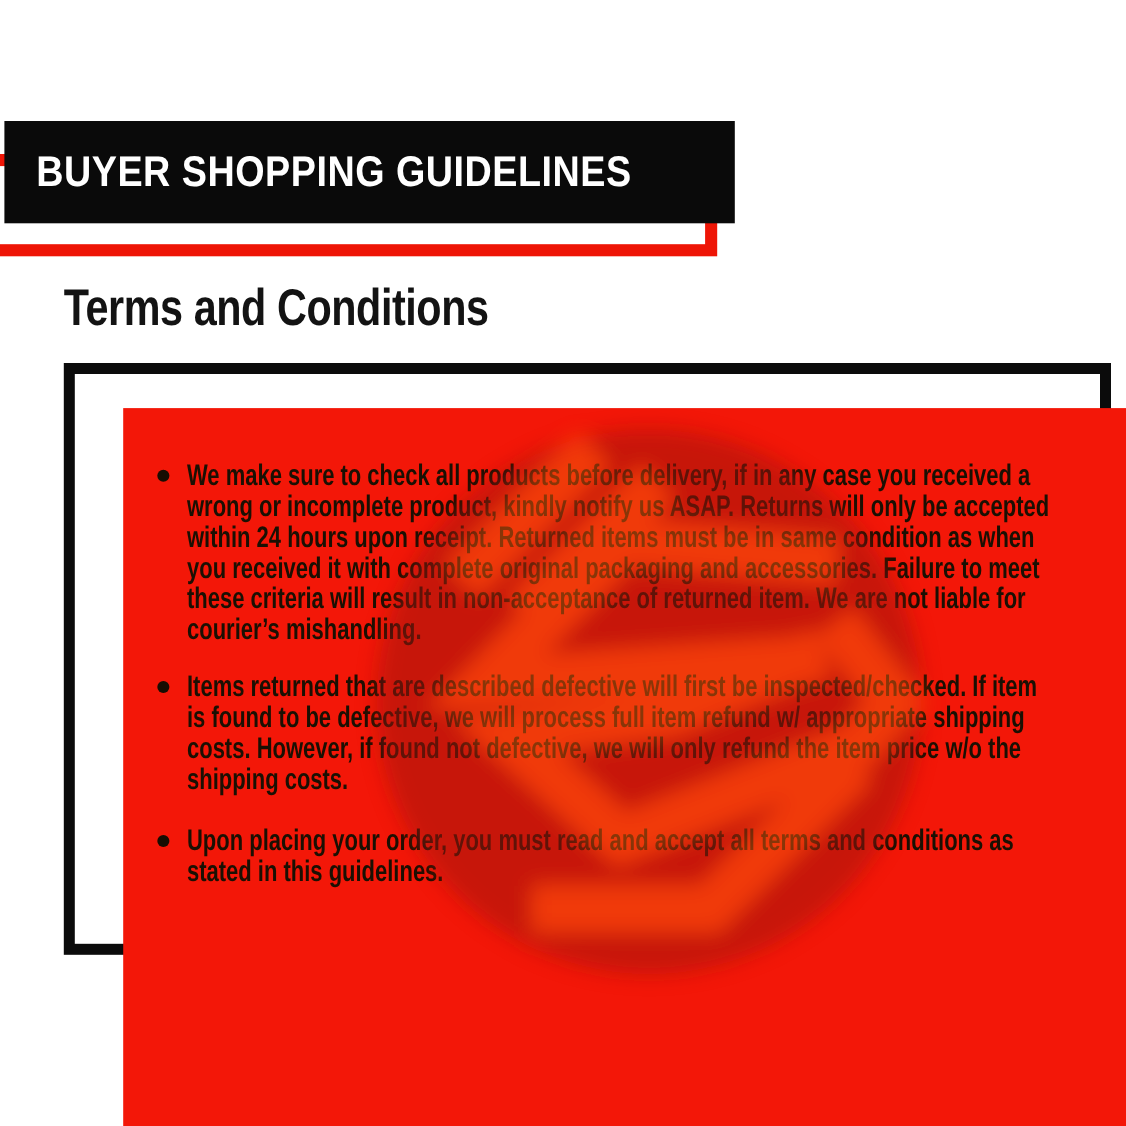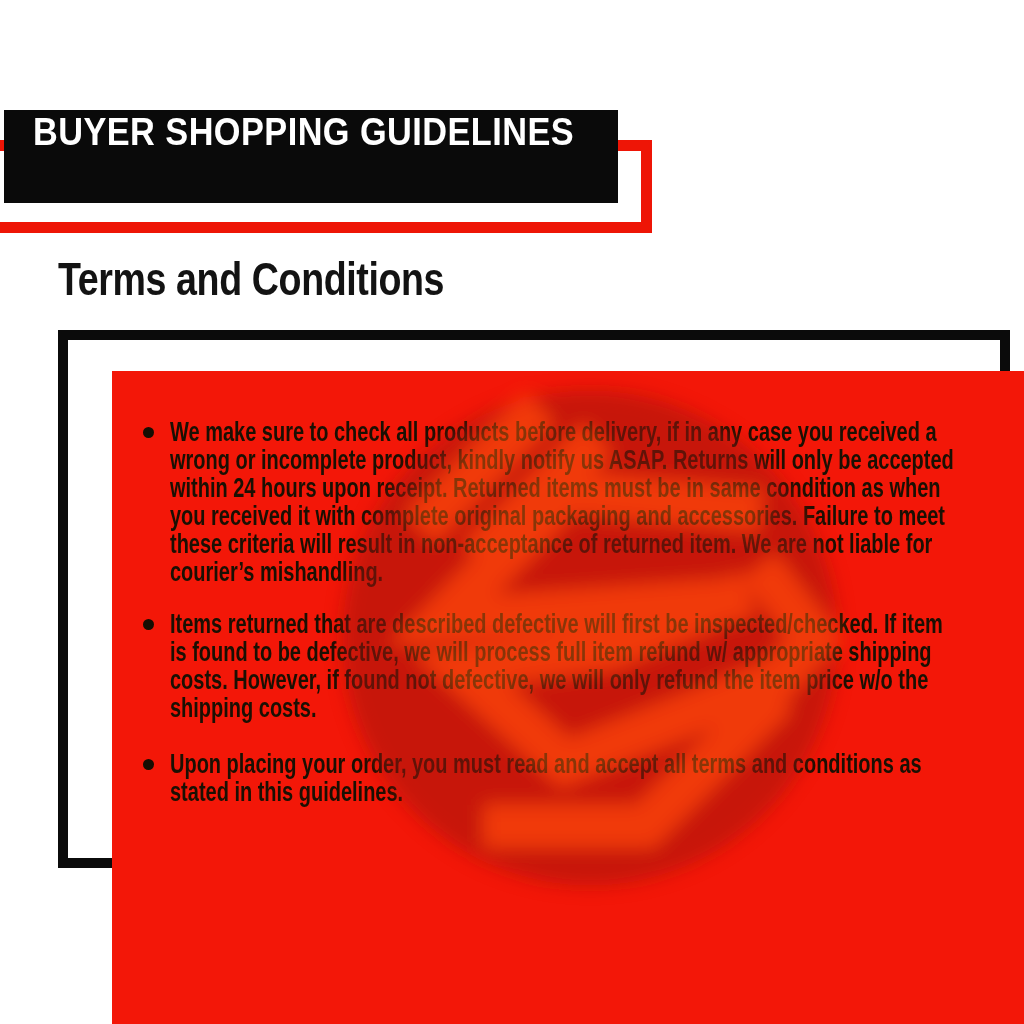--- a/index.html
+++ b/index.html
@@ -8,22 +8,22 @@
     background:#ffffff;
     font-family:"Liberation Sans", sans-serif;
   }
 
   
   #banner-outline{
     position:absolute;left:-14px;top:140px;width:644px;height:71px;
     border:11px solid #ee1506;background:transparent;
   }
   #banner{
-    position:absolute;left:4px;top:110px;width:614px;height:93px;
-    background:#0a0a0a;display:flex;
+    position:absolute;left:4px;top:110px;width:664px;height:93px;
+    background:#0a0a0a;display:flex;align-items:center;
   }
   #banner-title{
     color:#ffffff;font-weight:bold;font-size:39px;letter-spacing:.5px;
     margin-left:29px;white-space:nowrap;
     transform:scaleX(.88);transform-origin:left center;
   }
 
   
   #heading{
     position:absolute;left:58px;top:255px;

